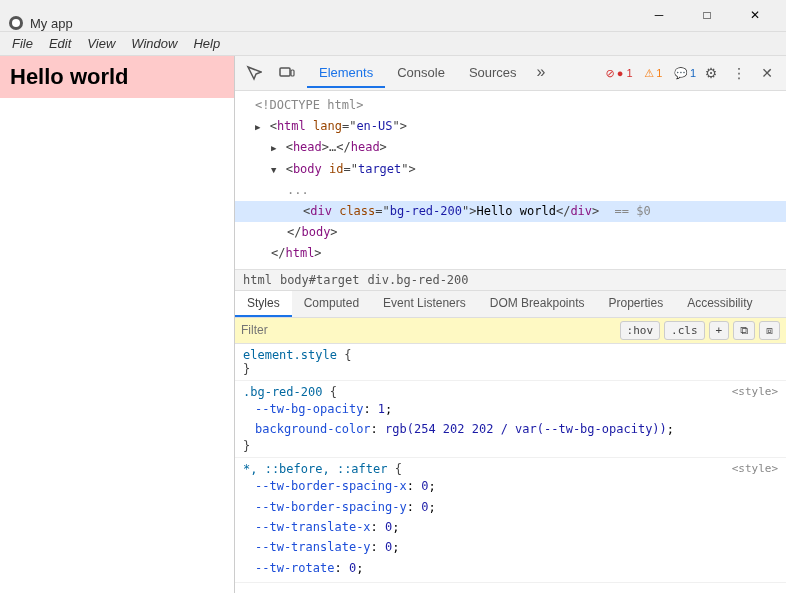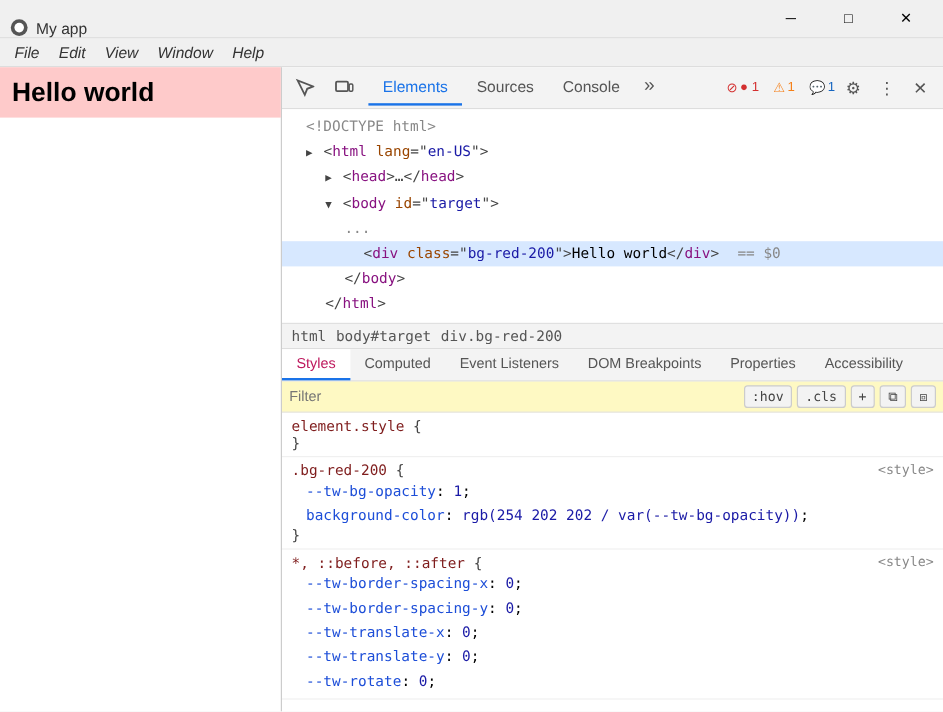--- a/index.html
+++ b/index.html
@@ -144,21 +144,21 @@
     .bottom-tabs {
       display: flex;
       background: #f3f3f3;
       border-bottom: 1px solid #ddd;
       font-family: 'Segoe UI', Arial, sans-serif;
     }
     .bottom-tab {
       padding: 5px 12px; cursor: pointer; font-size: 12px;
       color: #555; border-bottom: 2px solid transparent;
     }
-    .bottom-tab.active { color: #be185d; border-bottom: 2px solid #1a73e8; background: white; }
+    .bottom-tab.active { color: #404040; border-bottom: 2px solid #1a73e8; background: white; }
 
     
     .filter-bar {
       display: flex;
       align-items: center;
       padding: 3px 6px;
       border-bottom: 1px solid #e0e0e0;
       background: #fef9c3;
       gap: 4px;
     }
@@ -178,21 +178,21 @@
       flex: 1;
       overflow-y: auto;
       background: white;
       font-family: 'Consolas', monospace;
       font-size: 12px;
     }
     .css-block {
       padding: 4px 8px;
       border-bottom: 1px solid #f0f0f0;
     }
-    .css-selector { color: #7f1d1d; }
+    .css-selector { color: #0369a1; }
     .css-brace { color: #444; }
     .css-prop { color: #1d4ed8; }
     .css-val { color: #1a1aa6; }
     .css-source {
       float: right; color: #888; font-size: 11px;
     }
     .css-line { line-height: 1.7; padding-left: 12px; }
 
     
     .css-panel::-webkit-scrollbar { width: 8px; }
@@ -247,22 +247,22 @@
         </svg>
       </button>
       <button class="dt-icon-btn" title="Device">
         <svg width="16" height="16" viewBox="0 0 16 16">
           <rect x="1" y="3" width="10" height="8" rx="1" fill="none" stroke="#555" stroke-width="1.5"></rect>
           <rect x="12" y="5" width="3" height="6" rx="1" fill="none" stroke="#555" stroke-width="1.2"></rect>
         </svg>
       </button>
       <div class="dt-tabs">
         <div class="dt-tab active">Elements</div>
+        <div class="dt-tab">Console</div>
         <div class="dt-tab">Sources</div>
-        <div class="dt-tab">Console</div>
         <div class="dt-tab" style="font-size:16px; padding: 4px 8px;">»</div>
       </div>
       <div class="dt-right-icons">
         <span class="notification-badge badge-red">
           <span>⊘</span>
           <span style="font-size:11px; font-family:sans-serif;">● 1</span>
         </span>
         &nbsp;
         <span class="notification-badge badge-yellow">
           <span>⚠</span>

